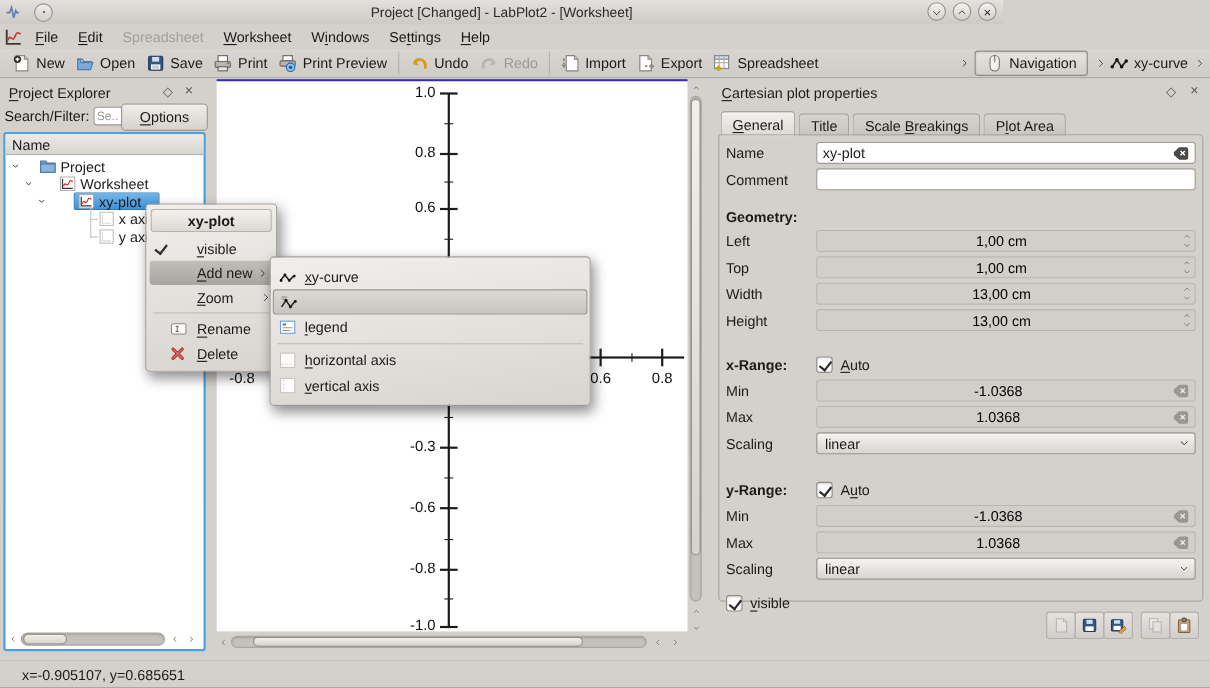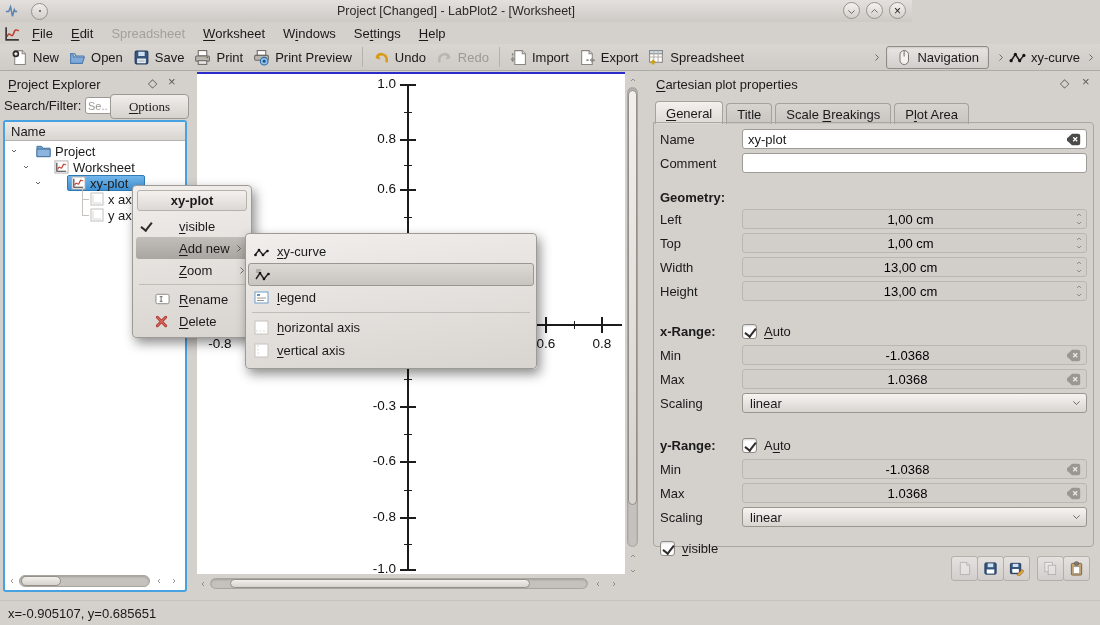--- a/index.html
+++ b/index.html
@@ -119,21 +119,21 @@
   .mrow.hl .txt{left:43px;}
   .msep{height:1px;background:#c0bcb8;margin:3px 6px;}
   .sub .mrow{height:23px;}
   .sub .mrow .ic{left:8px;}
   .sub .mrow .txt{left:31px;}
   .sub .mrow.hl2{background:linear-gradient(#dcd8d4,#c8c4c0);border:1px solid #9a9692;border-radius:3px;
                  margin:0 2px;box-sizing:border-box;}
   .sub .mrow.hl2 .ic{left:6px;} .sub .mrow.hl2 .txt{left:29px;}
 
   .statusbar{position:absolute;left:0;top:600px;width:1100px;height:25px;border-top:1px solid #c6c2be;
-             display:flex;align-items:center;padding-left:8px;box-sizing:border-box;}
+             display:flex;align-items:center;padding-left:20px;box-sizing:border-box;}
 </style>
 </head>
 <body>
 
 <div id="app">
 
   <div class="titlebar">
     <span class="appicon">
       <svg width="15" height="15" viewBox="0 0 16 16">
           <path d="M2 8h3l2-5 2 10 2-7 1 2h2" fill="none" stroke="#5b83b0" stroke-width="1.6"></path>
@@ -330,21 +330,21 @@
 
   <div class="abs" style="left:0;top:72px;width:190px;height:520px;">
     <div class="dockhead" style="left:8px;top:2px;">
       <span><u>P</u>roject Explorer</span>
     </div>
     <span class="abs dockico" style="left:148px;top:5px;">◇</span>
     <span class="abs dockico" style="left:168px;top:4px;font-size:13px;">×</span>
 
     <div class="abs" style="left:4px;top:26px;">Search/Filter:</div>
     <input class="pe-input" style="left: 85px; top: 25px;" placeholder="Se..">
-    <div class="pe-btn" style="left:110px;top:22px;width:77px;height:23px;font-family:Liberation Serif, serif;">
+    <div class="pe-btn" style="left:110px;top:22px;width:77px;height:23px;">
       <span><u>O</u>ptions</span>
     </div>
 
     <div class="pe-frame">
       <div class="tree-head">
         <span>Name</span>
       </div>
 
       <div class="trow" style="top:21px;">
         <i class="chev d xs abs" style="left:7px;top:5px;"></i>

